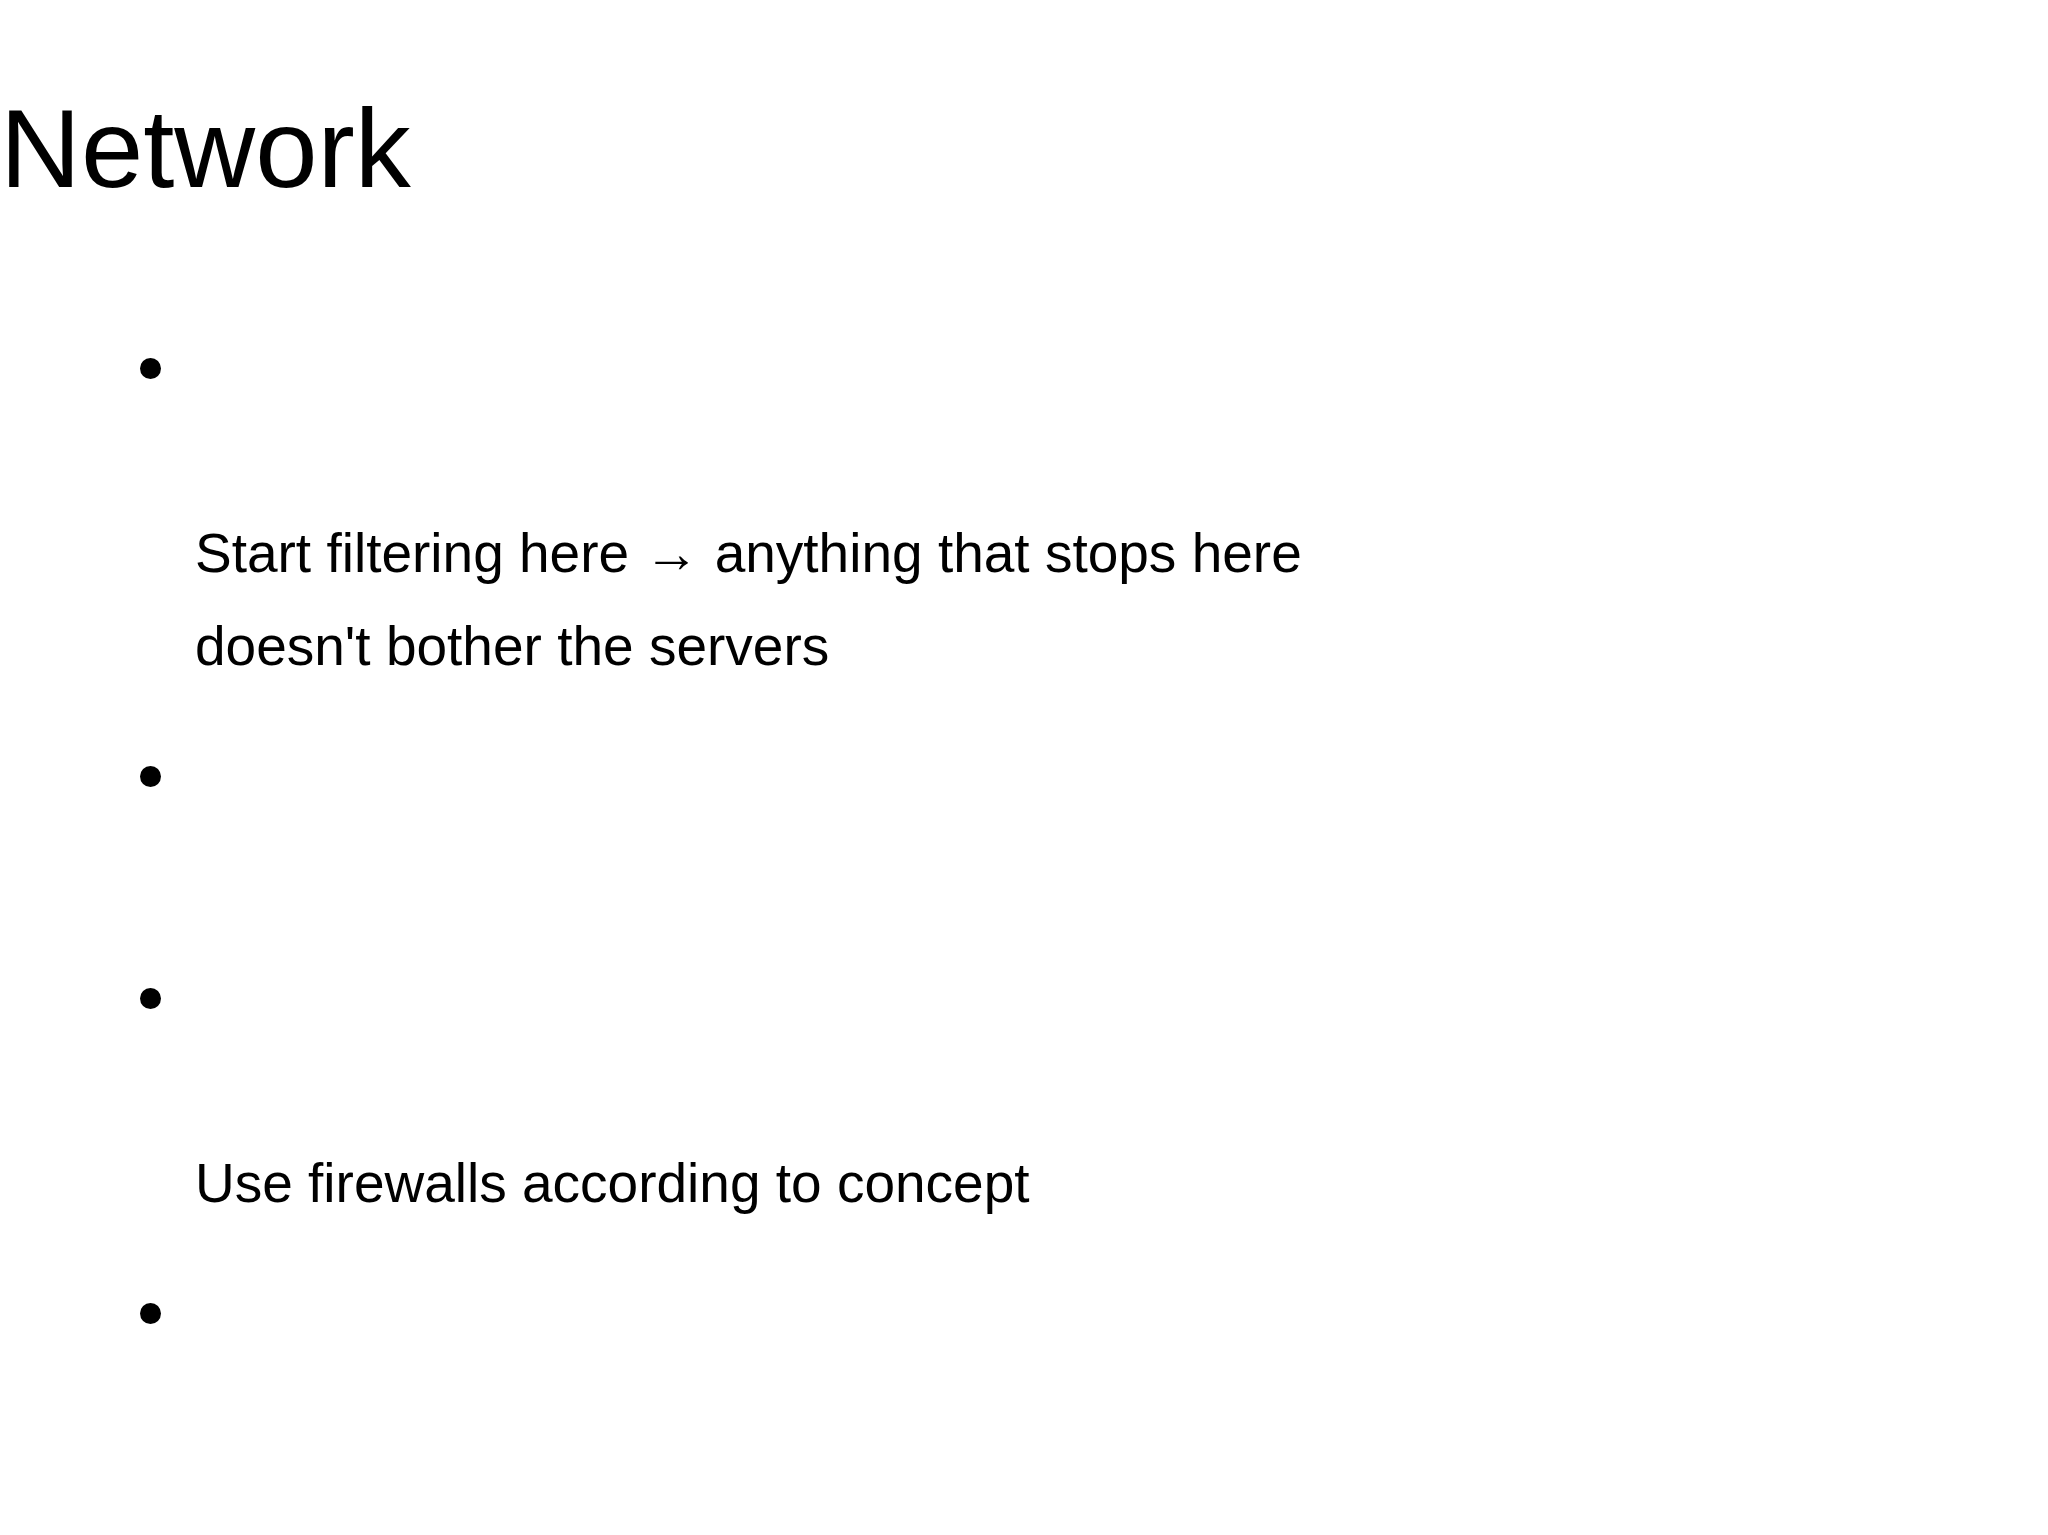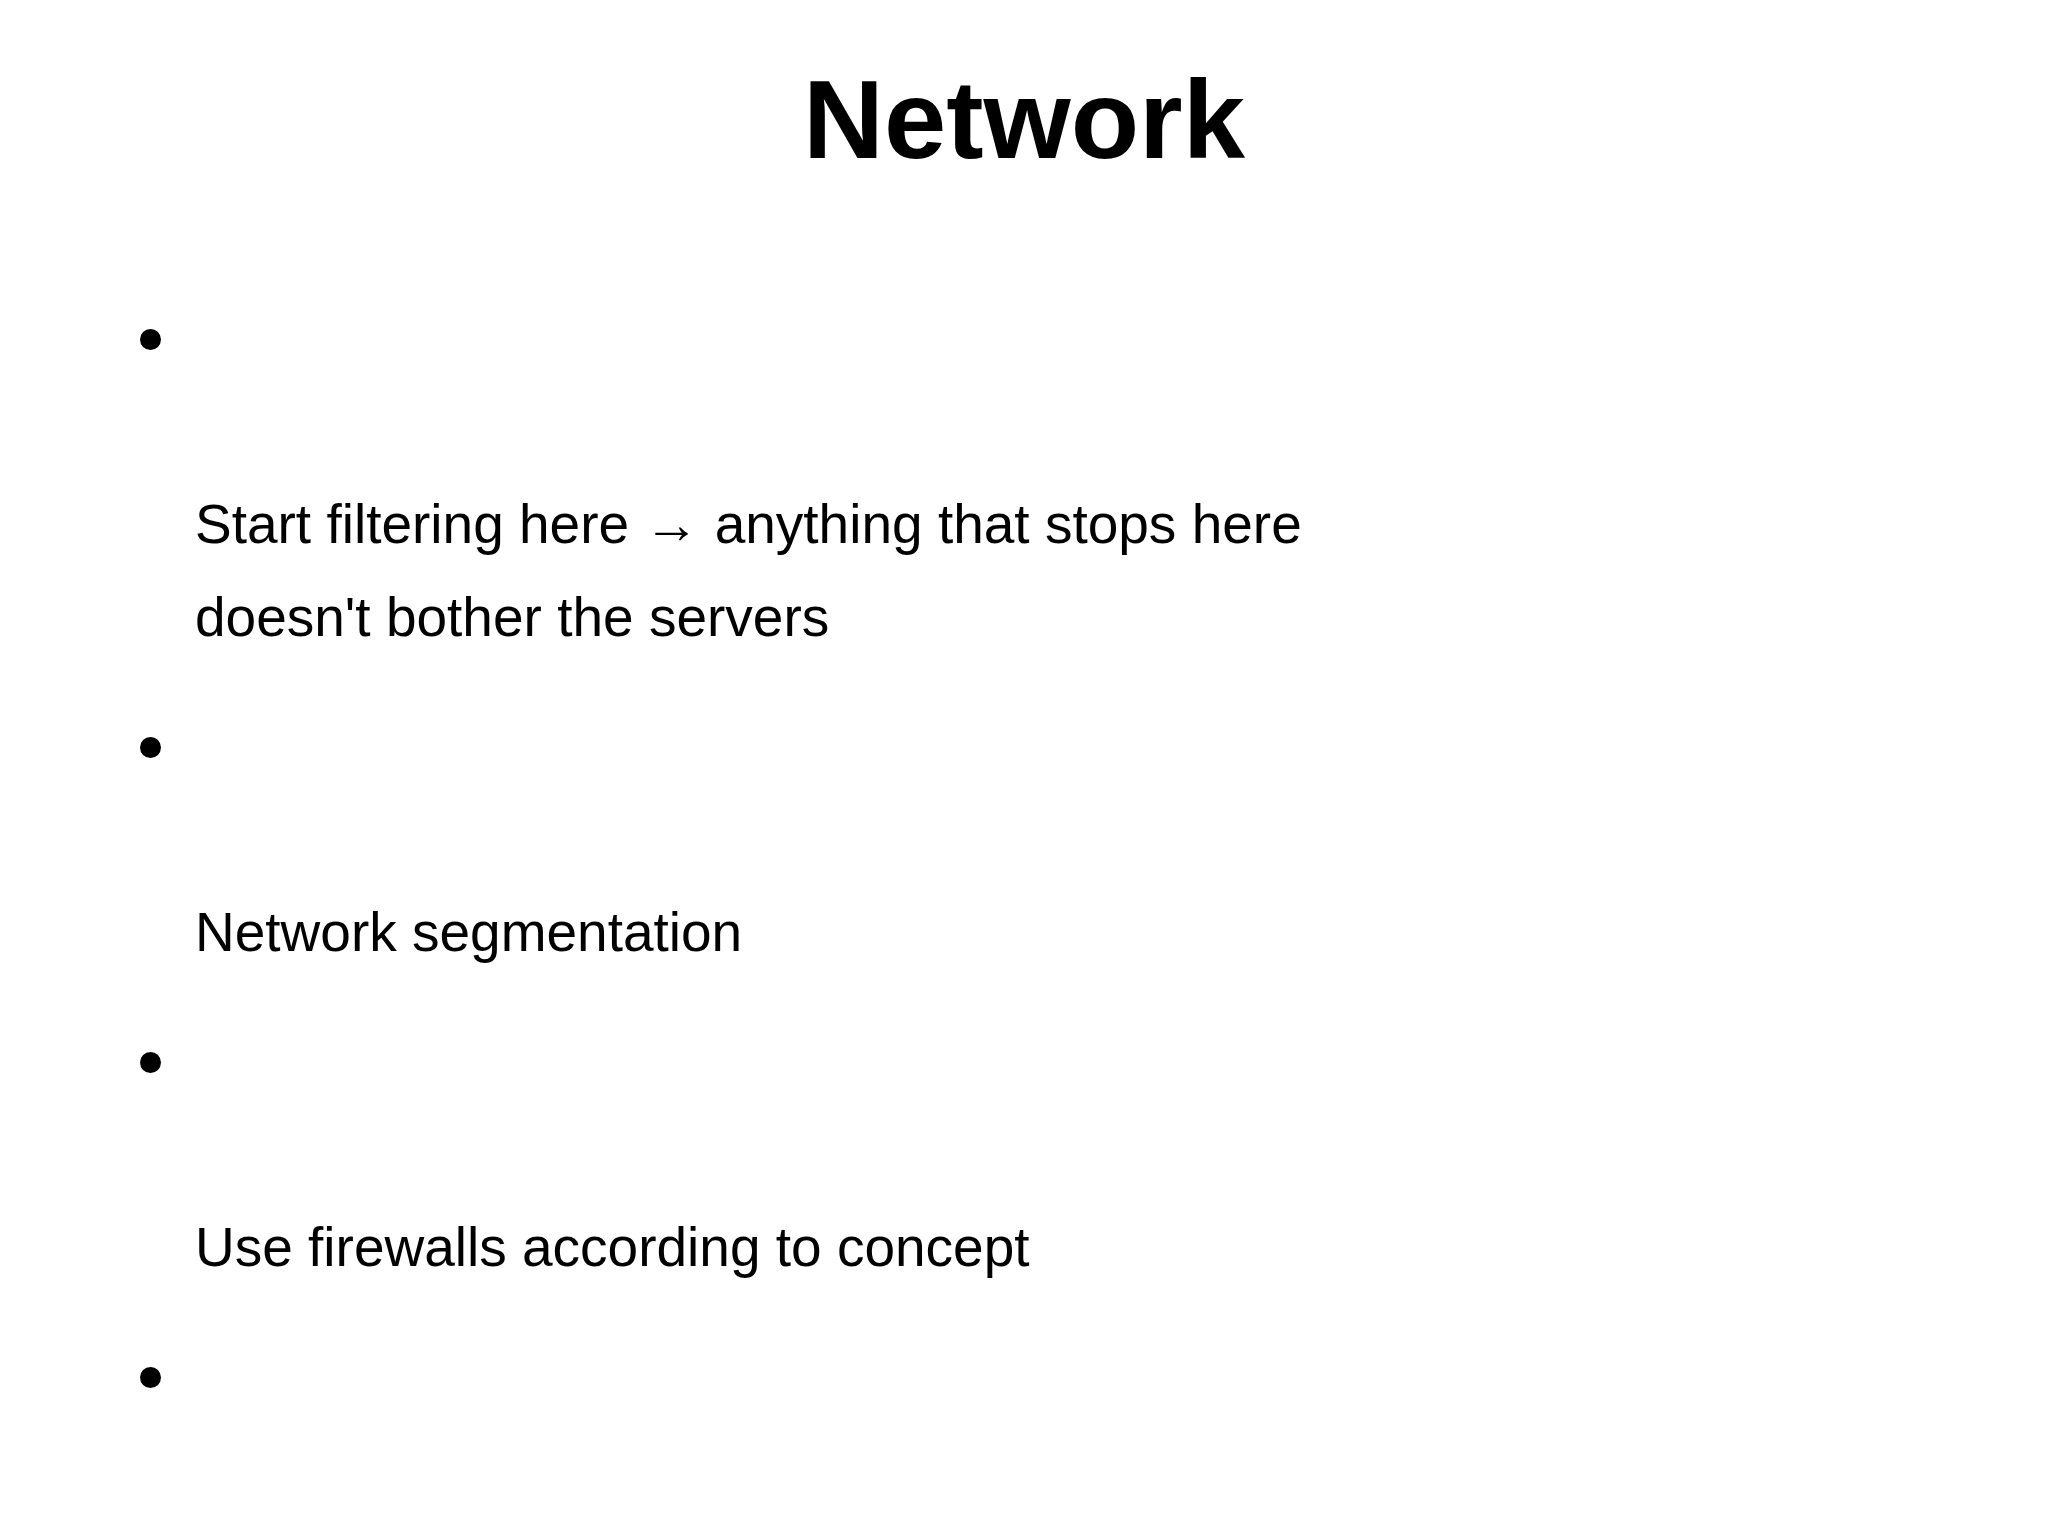--- a/index.html
+++ b/index.html
@@ -14,26 +14,26 @@
   }
   .slide {
     position: relative;
     width: 2048px;
     height: 1535px;
     background: #ffffff;
     color: #000000;
     font-family: "Liberation Sans", sans-serif;
   }
   .slide-title {
-    margin: 64px 0 0 0;
+    margin: 93px 0 0 0;
     padding: 0;
-    text-align: center;
+    text-align: left;
     font-size: 112px;
     line-height: 112px;
-    font-weight: 700;
+    font-weight: 400;
     letter-spacing: 0;
   }
   .bullet-list {
     margin: 116px 110px 0 140px;
     padding: 0;
     list-style: none;
   }
   .bullet-item {
     position: relative;
     padding-left: 55px;
@@ -59,21 +59,20 @@
   <h1 class="slide-title">Network</h1>
 
   <ul class="bullet-list">
       <li class="bullet-item">
     <span class="bullet-dot" style="background: rgb(0, 0, 0);"></span>
     <span class="bullet-text">Start filtering here → anything that stops here
 doesn't bother the servers</span>
   </li>
       <li class="bullet-item">
     <span class="bullet-dot" style="background: rgb(0, 0, 0);"></span>
-    <span class="bullet-text">Network segmentation</span>
   </li>
       <li class="bullet-item">
     <span class="bullet-dot" style="background: rgb(0, 0, 0);"></span>
     <span class="bullet-text">Use firewalls according to concept</span>
   </li>
       <li class="bullet-item">
     <span class="bullet-dot" style="background: rgb(0, 0, 0);"></span>
     
   </li>
     </ul>

